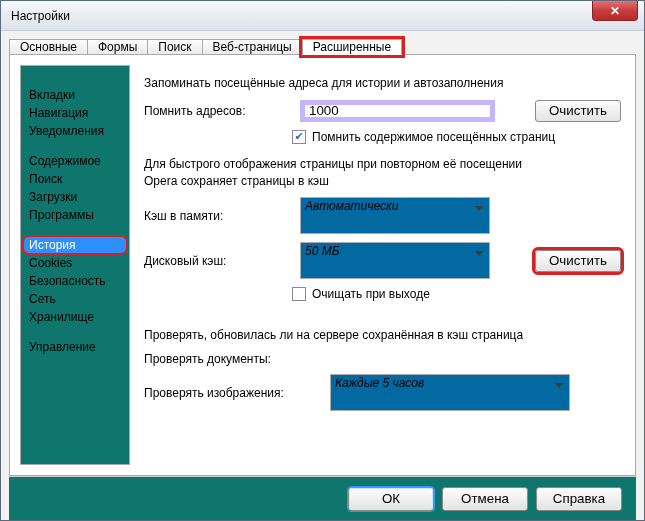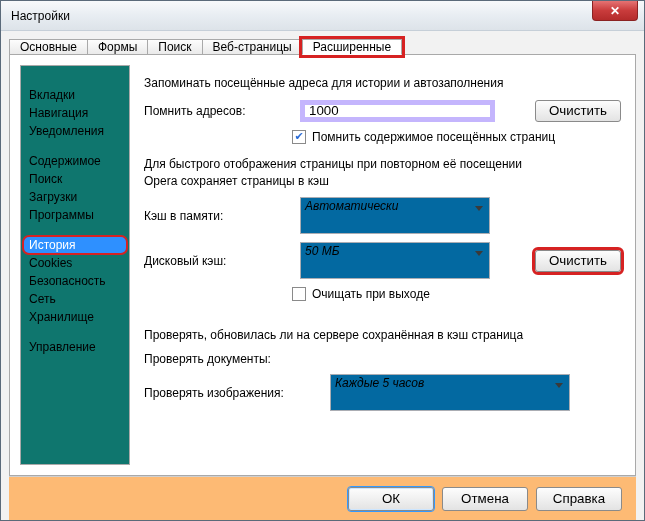--- a/index.html
+++ b/index.html
@@ -173,21 +173,21 @@
 }
 .desc { margin: 6px 0 8px 0; line-height: 1.4; }
 .footer {
   height: 44px;
   display: flex;
   align-items: center;
   justify-content: flex-end;
   gap: 8px;
   padding: 0 14px;
   border-top: 1px solid #d0d0d0;
-  background: #fdba74;
+  background: #0f766e;
 }
 .footer .btn { min-width: 86px; height: 24px; }
 .footer .btn.default { outline: 1px solid #3399ff; box-shadow: 0 0 0 1px #cde6ff inset; }
 </style>
 </head>
 <body>
 
 <div class="window">
   <div class="titlebar">
     <span>Настройки</span>

